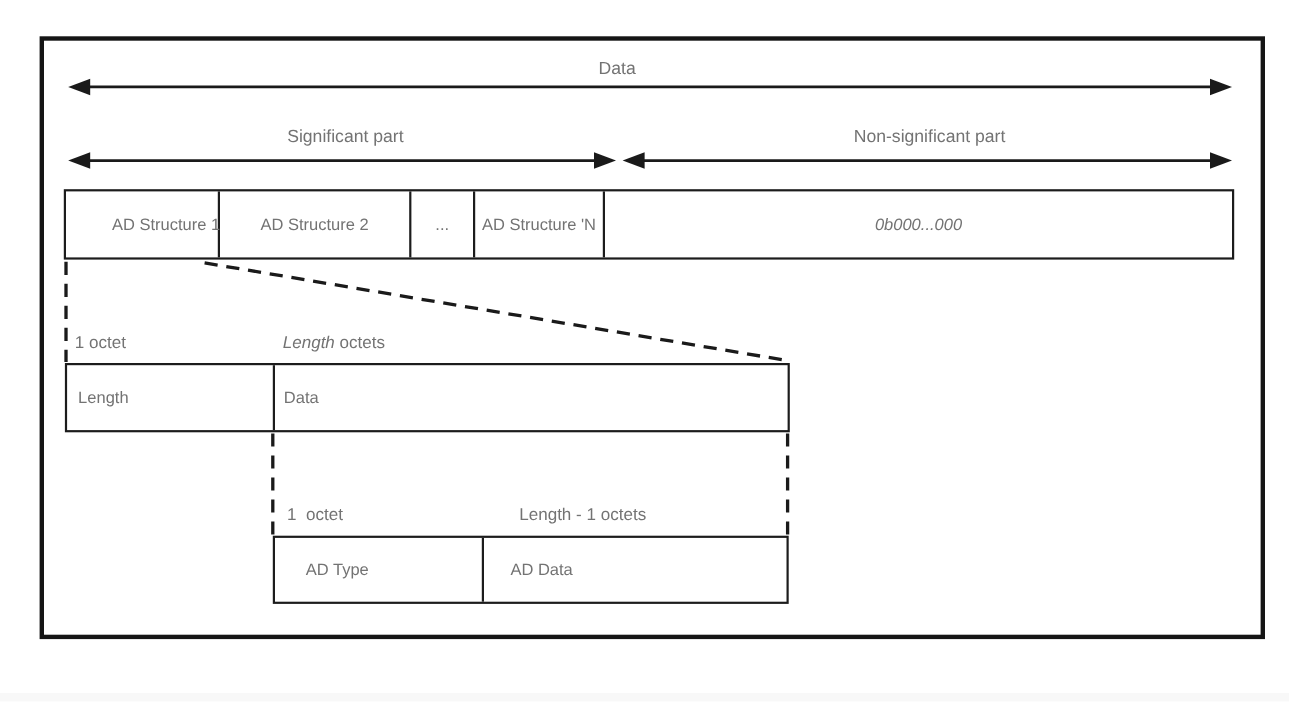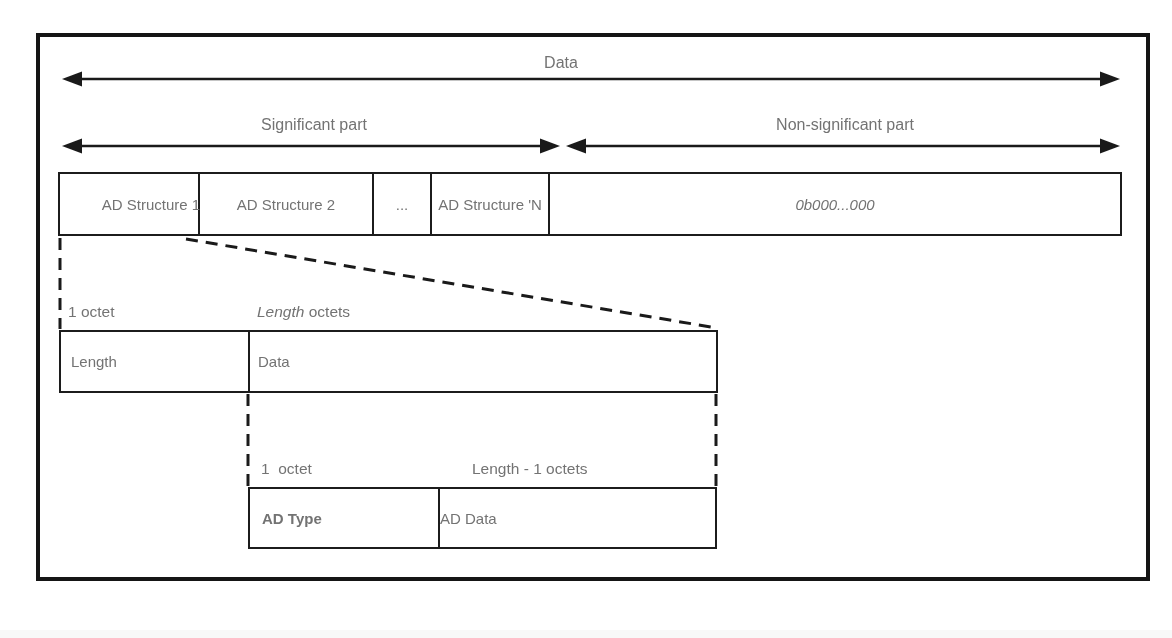--- a/index.html
+++ b/index.html
@@ -135,20 +135,20 @@
 
   <div class="cellrow" style="left:59px; top:330px; width:659px; height:63px;">
     <div class="cell" style="width:189px; padding-left:10px;">Length</div>
     <div class="cell" style="flex:1; padding-left:8px;">Data</div>
   </div>
 
   <div class="size-label" style="left:261px; top:461px;">1  octet</div>
   <div class="size-label" style="left:462px; top:461px;margin-left:10px;">Length - 1 octets</div>
 
   <div class="cellrow" style="left:248px; top:487px; width:469px; height:62px;">
-    <div class="cell" style="width:190px; padding-left:12px;font-weight:bold;">AD Type</div>
-    <div class="cell" style="flex:1; padding-left:0;">AD Data</div>
+    <div class="cell" style="width:190px; padding-left:28px;">AD Type</div>
+    <div class="cell" style="flex:1; padding-left:24px;">AD Data</div>
   </div>
 
 
   <div class="bottom-band"></div>
 
 </div>
 
 </body></html>

